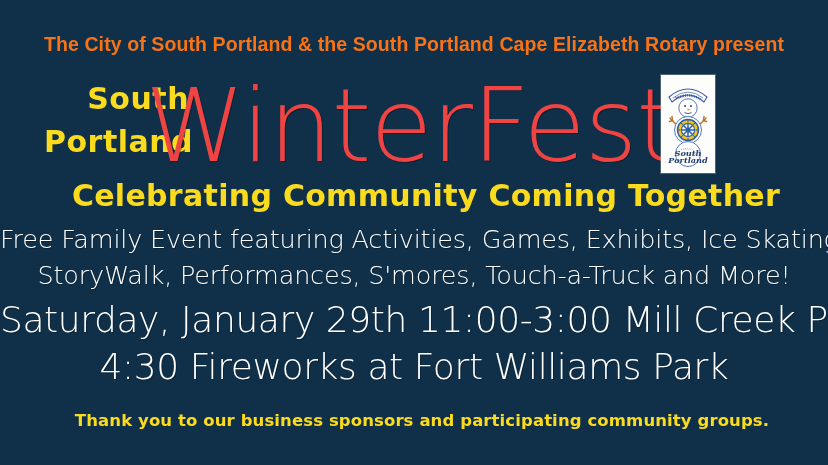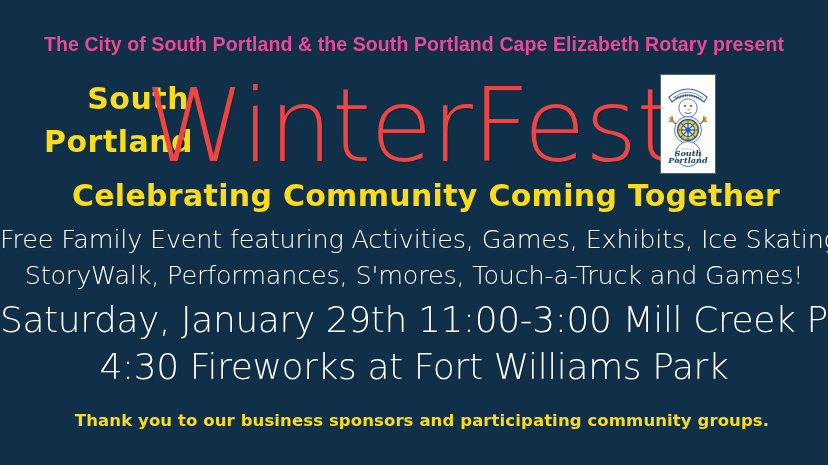--- a/index.html
+++ b/index.html
@@ -20,21 +20,21 @@
     overflow: hidden;
   }
 
   
   .presenter {
     position: absolute;
     top: 33px;
     left: 0;
     width: 828px;
     text-align: center;
-    color: #ec4899;
+    color: #f97316;
     font-size: 19.5px;
     font-weight: bold;
     letter-spacing: 0.1px;
     white-space: nowrap;
   }
 
   
   .title-row {
     position: absolute;
     top: 74px;
@@ -228,21 +228,21 @@
       <text x="27" y="80.6" text-anchor="middle" font-family="DejaVu Serif, serif" font-style="italic" font-size="8.2" font-weight="bold" fill="#23406e">South</text>
       <text x="27" y="88" text-anchor="middle" font-family="DejaVu Serif, serif" font-style="italic" font-size="8.2" font-weight="bold" fill="#23406e">Portland</text>
       <path d="M33 78.5 q3 1 4 2.6" fill="none" stroke="#7e8ba0" stroke-width="0.7"></path>
     </svg>
   </div>
 
   <div class="tagline">Celebrating Community Coming Together</div>
 
   <div class="desc">
     <span>Free Family Event featuring Activities, Games, Exhibits, Ice Skating,</span>
-    <span>StoryWalk, Performances, S'mores, Touch-a-Truck and Games!</span>
+    <span>StoryWalk, Performances, S'mores, Touch-a-Truck and More!</span>
   </div>
 
   <div class="when">
     <span>Saturday, January 29th 11:00-3:00 Mill Creek Park</span>
     <span>4:30 Fireworks at Fort Williams Park</span>
   </div>
 
   <div class="footer">Thank you to our business sponsors and participating community groups.</div>
 
 </div>

